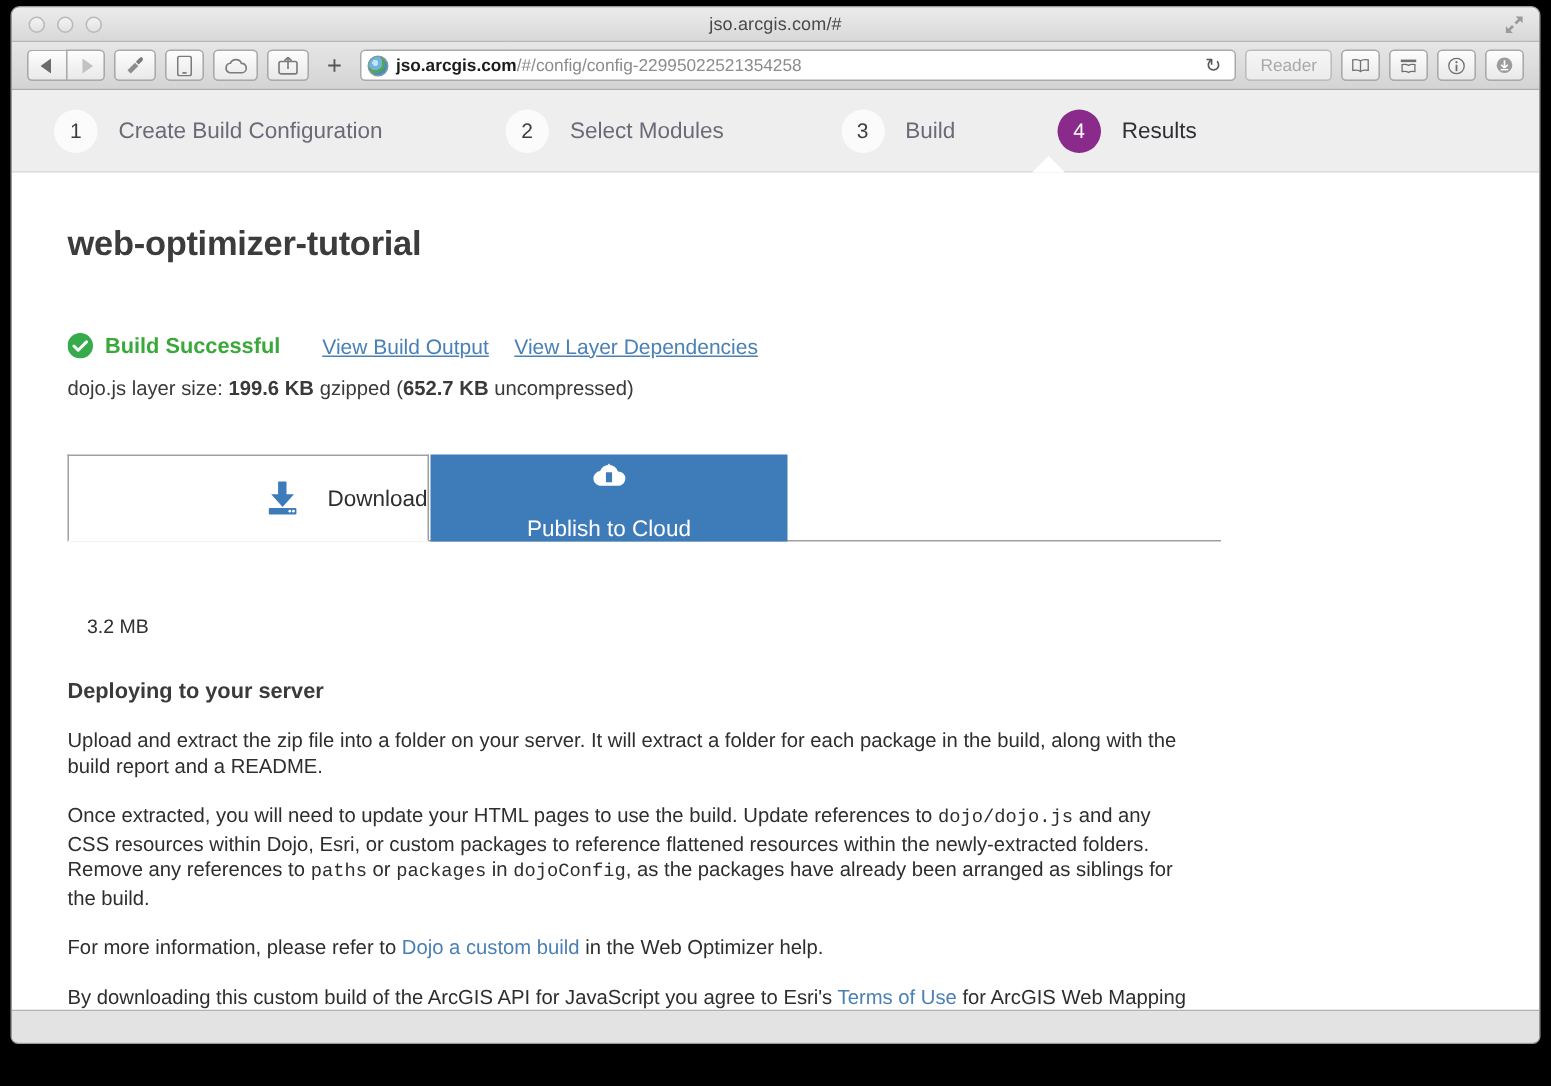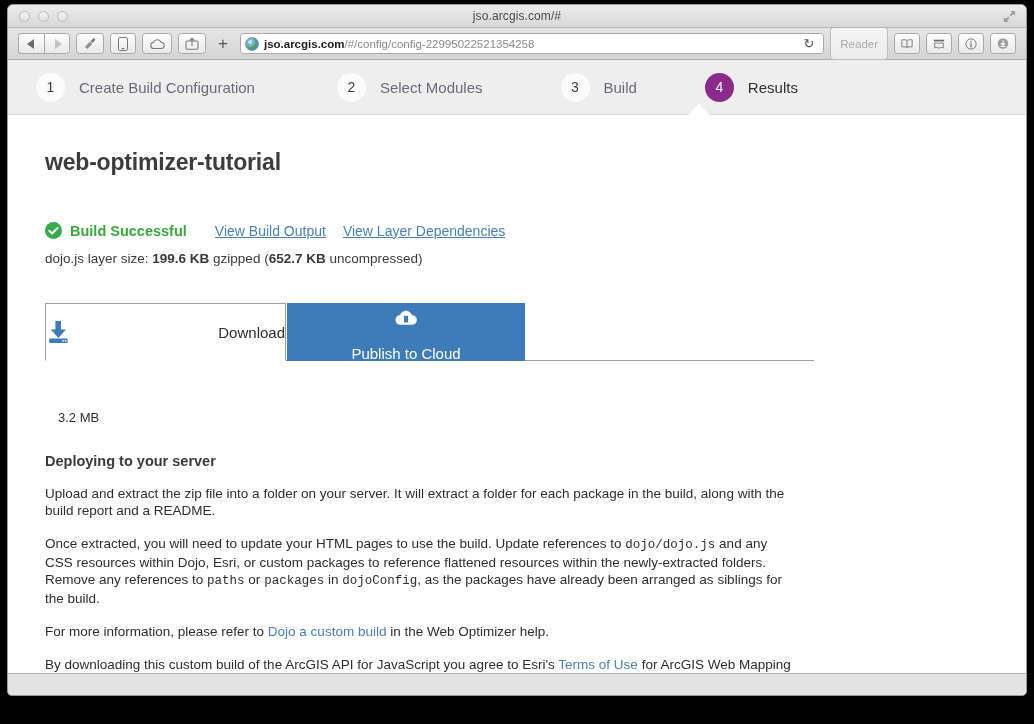--- a/index.html
+++ b/index.html
@@ -110,21 +110,21 @@
     width: 14px; height: 14px; border-radius: 50%;
     background: radial-gradient(circle at 35% 33%, #bfe2f6 0 18%, #6fb4dd 19% 42%, #5aa152 43% 60%, #3f8fc4 61% 100%);
     border: 1px solid #7d9aa8;
     flex: 0 0 auto;
     margin-right: 5px;
   }
   .url-text { font-size: 11.5px; color: #8b8b8b; white-space: nowrap; }
   .url-text b { color: #1c1c1c; font-weight: bold; }
   .reload-icon { margin-left: auto; color: #555; font-size: 13px; padding: 0 5px; flex: 0 0 auto; }
   .reader-btn {
-    height: 33px; padding: 0 9px; border: 1px solid #bcbcbc; border-radius: 3.5px;
+    height: 21px; padding: 0 9px; border: 1px solid #bcbcbc; border-radius: 3.5px;
     background: linear-gradient(#f5f5f5,#ececec);
     font-size: 11.5px; color: #a9a9a9; display: flex; align-items: center;
     flex: 0 0 auto;
   }
   .tb-right { display: flex; gap: 6px; flex: 0 0 auto; }
   .tb-round { width: 23px; height: 21px; border-radius: 3.5px; }
 
   
   .viewport {
     flex: 1 1 auto;
@@ -212,21 +212,21 @@
   .tabs-wrap {
     margin-top: 37px;
     position: relative;
     width: 769px;
   }
   .tabs { display: flex; position: relative; z-index: 2; }
   .tab {
     height: 58px;
     display: flex;
     align-items: center;
-    justify-content: space-between;
+    justify-content: flex-end;
     gap: 16px;
     font-size: 15px;
   }
   .tab-download {
     width: 241px;
     background: #ffffff;
     border: 1px solid #9f9f9f;
     border-bottom: 1px solid #ffffff;
     color: #2e2e2e;
   }

